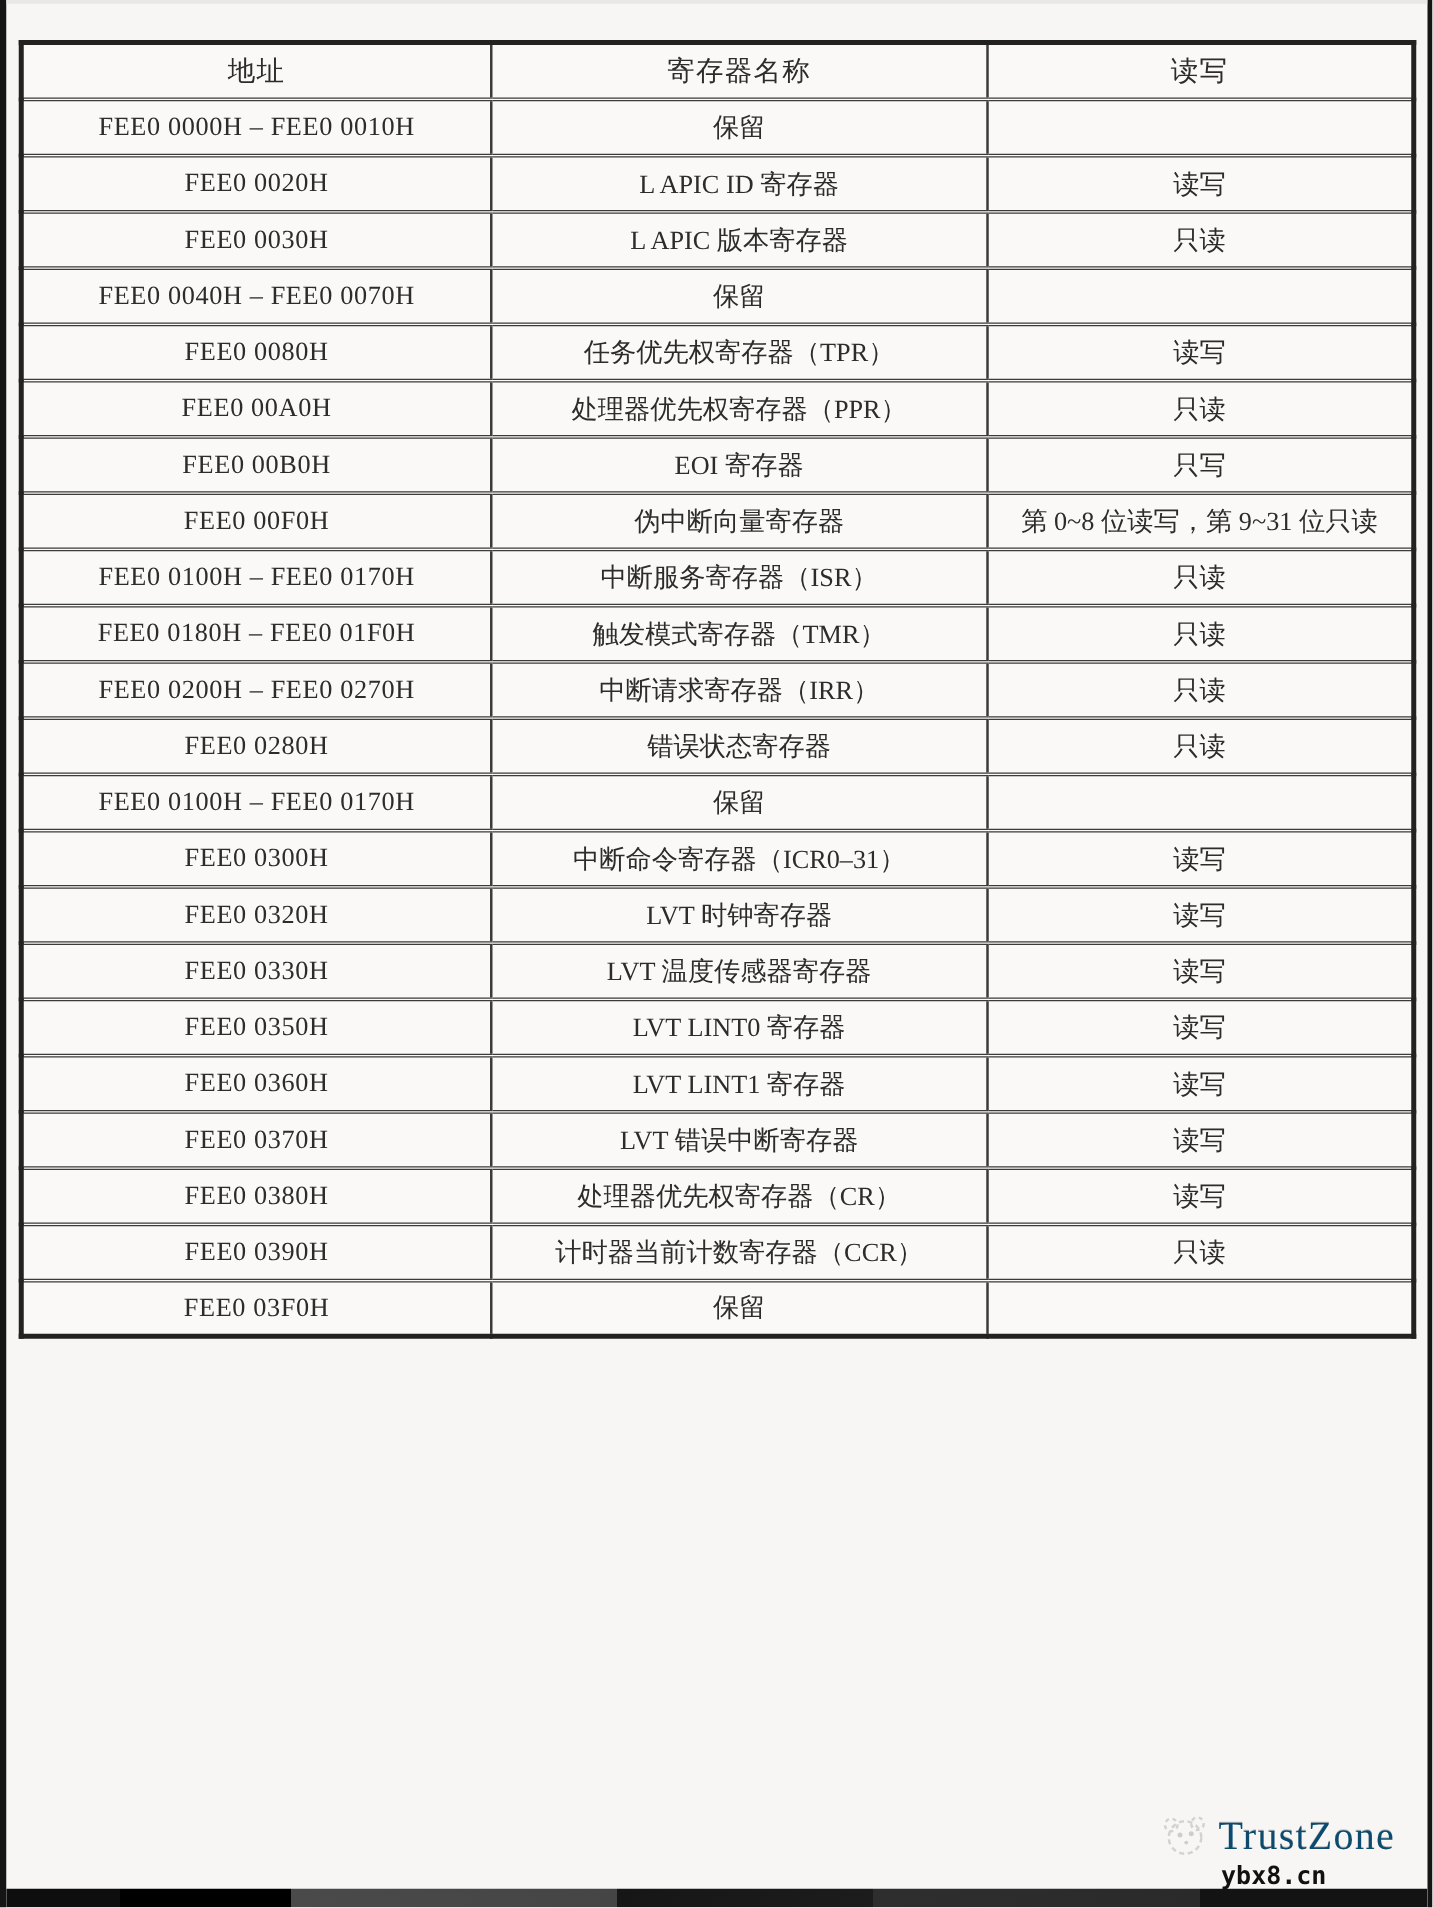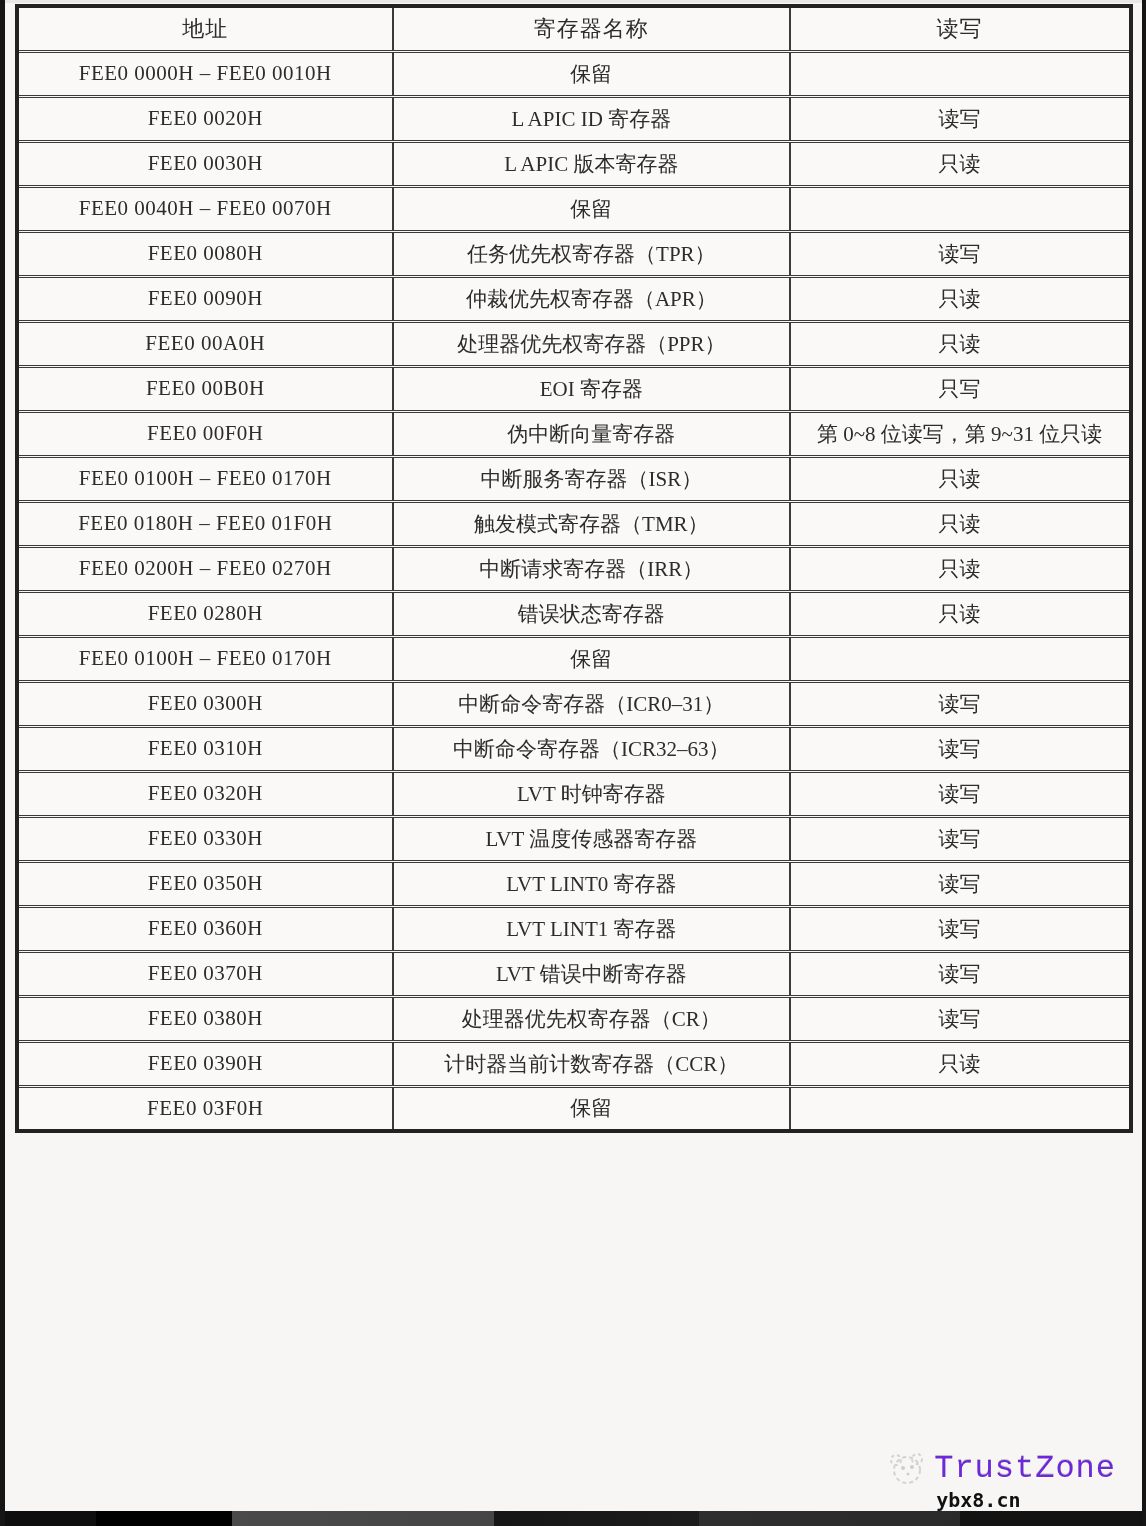--- a/index.html
+++ b/index.html
@@ -8,21 +8,21 @@
     font-family: "Liberation Serif", "DejaVu Serif", serif;
     background: #ffffff;
   }
   .photo {
     position: relative;
     width: 1146px;
     height: 1526px;
     background: #f7f6f4;
     border-left: 5px solid #151515;
     border-right: 4px solid #151515;
-    padding: 4px 8px 0 8px;
+    padding: 32px 8px 0 8px;
     overflow: hidden;
   }
   table.register-table {
     width: 1118px;
     margin: 0 auto;
     border-collapse: collapse;
     table-layout: fixed;
     border: 4px solid #222222;
     background: #faf9f7;
   }
@@ -58,23 +58,23 @@
     text-align: left;
     pointer-events: none;
   }
   .wm-row {
     display: flex;
     align-items: center;
     gap: 6px;
   }
   .wm-logo { width: 44px; height: 44px; opacity: 0.75; flex: 0 0 auto; }
   .wm-brand {
-    font-family: Liberation Mono, monospace;
+    font-family: Liberation Serif, serif;
     font-size: 32px;
-    color: #6d28d9;
+    color: #0c4a6e;
     text-shadow: 0 1px 0 #ffffff, 0 -1px 0 #bdbdbd;
     letter-spacing: 1px;
   }
   .wm-site {
     font-family: "DejaVu Sans Mono", "Liberation Mono", monospace;
     font-weight: bold;
     font-size: 20px;
     color: #111111;
     margin-left: 52px;
     margin-top: -2px;
@@ -137,25 +137,20 @@
           <td class="addr">FEE0 0040H – FEE0 0070H</td>
           <td class="rname">保留</td>
           <td class="rw"></td>
         </tr>
         <tr>
           <td class="addr">FEE0 0080H</td>
           <td class="rname">任务优先权寄存器（TPR）</td>
           <td class="rw">读写</td>
         </tr>
         <tr>
-          <td class="addr">FEE0 0090H</td>
-          <td class="rname">仲裁优先权寄存器（APR）</td>
-          <td class="rw">只读</td>
-        </tr>
-        <tr>
           <td class="addr">FEE0 00A0H</td>
           <td class="rname">处理器优先权寄存器（PPR）</td>
           <td class="rw">只读</td>
         </tr>
         <tr>
           <td class="addr">FEE0 00B0H</td>
           <td class="rname">EOI 寄存器</td>
           <td class="rw">只写</td>
         </tr>
         <tr>
@@ -184,25 +179,20 @@
           <td class="rw">只读</td>
         </tr>
         <tr>
           <td class="addr">FEE0 0100H – FEE0 0170H</td>
           <td class="rname">保留</td>
           <td class="rw"></td>
         </tr>
         <tr>
           <td class="addr">FEE0 0300H</td>
           <td class="rname">中断命令寄存器（ICR0–31）</td>
-          <td class="rw">读写</td>
-        </tr>
-        <tr>
-          <td class="addr">FEE0 0310H</td>
-          <td class="rname">中断命令寄存器（ICR32–63）</td>
           <td class="rw">读写</td>
         </tr>
         <tr>
           <td class="addr">FEE0 0320H</td>
           <td class="rname">LVT 时钟寄存器</td>
           <td class="rw">读写</td>
         </tr>
         <tr>
           <td class="addr">FEE0 0330H</td>
           <td class="rname">LVT 温度传感器寄存器</td>

